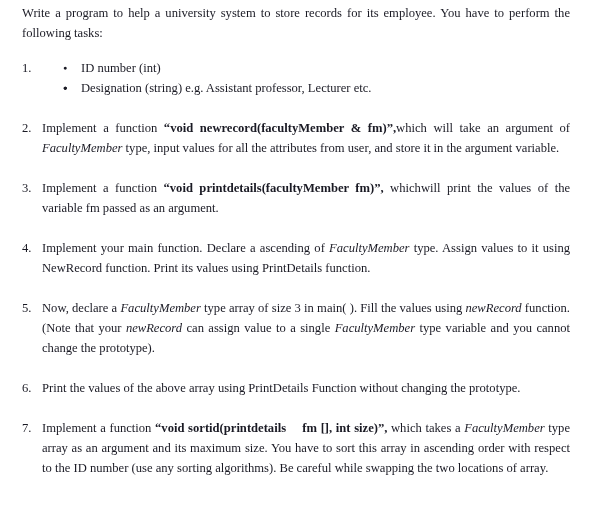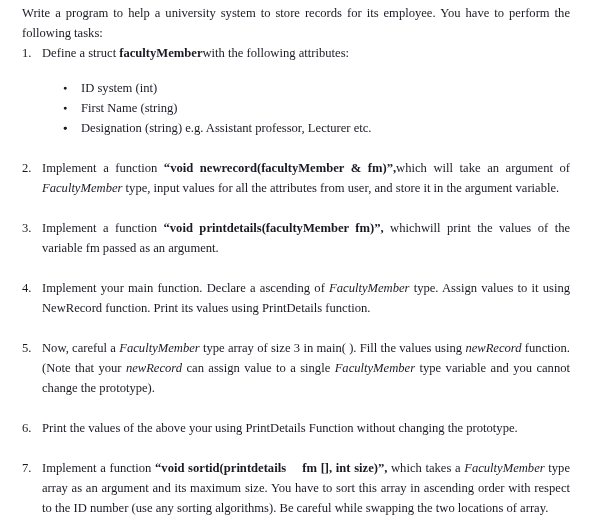--- a/index.html
+++ b/index.html
@@ -94,49 +94,48 @@
 <body>
 
 <div class="page">
   <div class="doc-body">
 
     <p class="intro">Write a program to help a university system to store records for its employee. You have to perform the following tasks:</p>
 
     <ol class="task-list">
         <li class="task-item">
           <span class="num">1.</span>
-          <span class="task-text"><span>Define a struct </span><b>facultyMember</b><span>with the following attributes:</span></span>
           <div class="attrs-wrap">
             <ul class="attr-list">
-              <li class="attr-item"><span class="dot" style="font-size: 7px; line-height: 20px;">●</span><span>ID system (int)</span></li>
-              <li class="attr-item"><span class="dot" style="font-size: 7px; line-height: 20px;">●</span><span>First Name (string)</span></li>
+              <li class="attr-item"><span class="dot" style="font-size: 7px; line-height: 20px;">●</span><span>ID number (int)</span></li>
+              <li class="attr-item"><span class="dot" style="font-size: 7px; line-height: 20px;">●</span></li>
               <li class="attr-item"><span class="dot" style="font-size: 7px; line-height: 20px;">●</span></li>
               <li class="attr-item"><span class="dot" style="font-size: 7px; line-height: 20px;">●</span><span>Designation (string) e.g. Assistant professor, Lecturer etc.</span></li>
             </ul>
           </div>
         </li>
         <li class="task-item spaced">
           <span class="num">2.</span>
           <span class="task-text"><span>Implement a function </span><b>“void newrecord(facultyMember &amp; fm)”,</b><span>which will take an argument of </span><i>FacultyMember</i><span> type, input values for all the attributes from user, and store it in the argument variable.</span></span>
         </li>
         <li class="task-item spaced">
           <span class="num">3.</span>
           <span class="task-text"><span>Implement a function </span><b>“void printdetails(facultyMember fm)”,</b><span> whichwill print the values of the variable fm passed as an argument.</span></span>
         </li>
         <li class="task-item spaced">
           <span class="num">4.</span>
           <span class="task-text"><span>Implement your main function. Declare a ascending of </span><i>FacultyMember</i><span> type. Assign values to it using NewRecord function. Print its values using PrintDetails function.</span></span>
         </li>
         <li class="task-item spaced">
           <span class="num">5.</span>
-          <span class="task-text"><span>Now, careful a </span><i>FacultyMember</i><span> type array of size 3 in main( ). Fill the values using </span><i>newRecord</i><span> function. (Note that your </span><i>newRecord</i><span> can assign value to a single </span><i>FacultyMember</i><span> type variable and you cannot change the prototype).</span></span>
+          <span class="task-text"><span>Now, declare a </span><i>FacultyMember</i><span> type array of size 3 in main( ). Fill the values using </span><i>newRecord</i><span> function. (Note that your </span><i>newRecord</i><span> can assign value to a single </span><i>FacultyMember</i><span> type variable and you cannot change the prototype).</span></span>
         </li>
         <li class="task-item spaced">
           <span class="num">6.</span>
-          <span class="task-text"><span>Print the values of the above your using PrintDetails Function without changing the prototype.</span></span>
+          <span class="task-text"><span>Print the values of the above array using PrintDetails Function without changing the prototype.</span></span>
         </li>
         <li class="task-item spaced">
           <span class="num">7.</span>
           <span class="task-text"><span>Implement a function </span><b>“void sortid(printdetails  fm [], int size)”,</b><span> which takes a </span><i>FacultyMember</i><span> type array as an argument and its maximum size. You have to sort this array in ascending order with respect to the ID number (use any sorting algorithms). Be careful while swapping the two locations of array.</span></span>
         </li>
       </ol>
 
   </div>
 </div>
 

